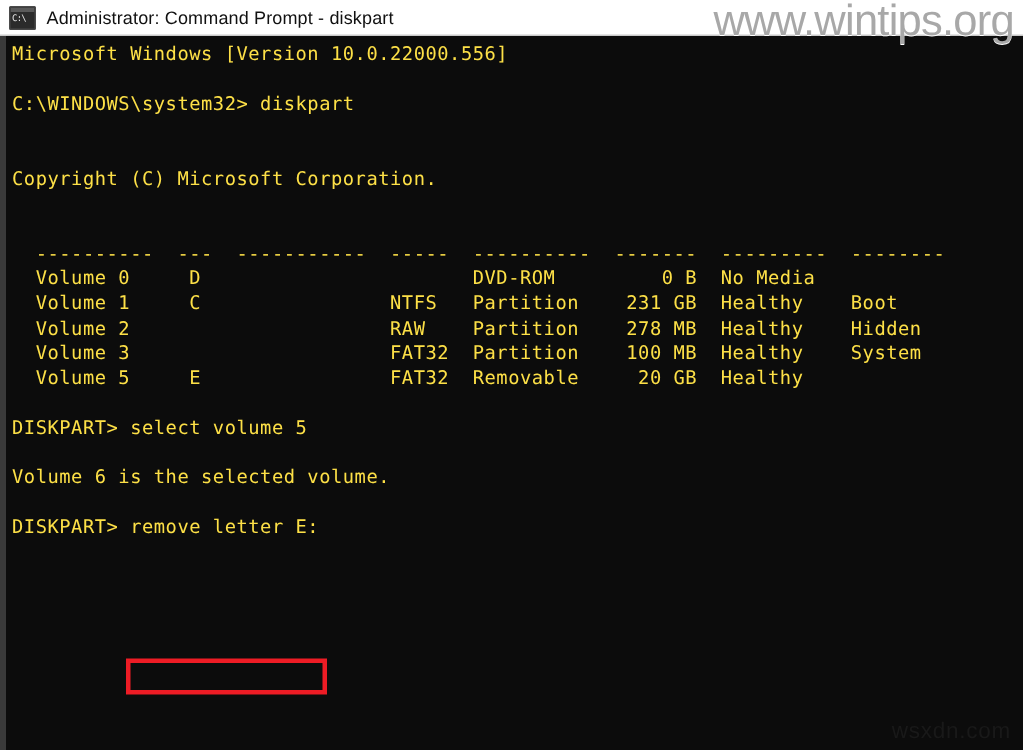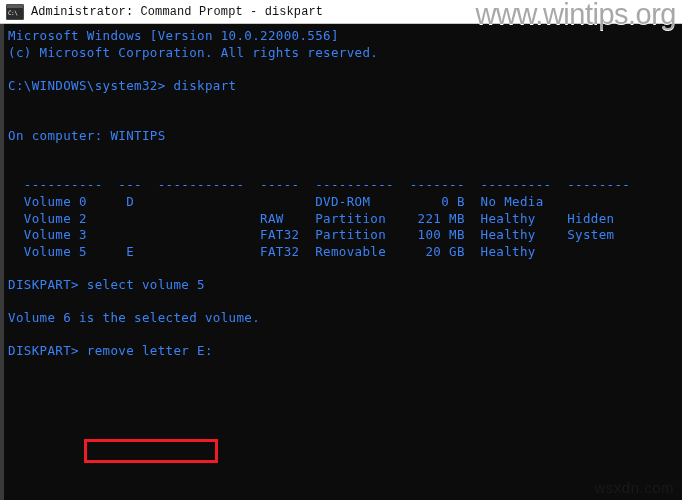--- a/index.html
+++ b/index.html
@@ -61,21 +61,21 @@
     position: absolute;
     left: 1px;
     top: 3px;
     font-family: "DejaVu Sans Mono", monospace;
     font-size: 6px;
     line-height: 9px;
     color: #e8e8e8;
     letter-spacing: -0.5px;
   }
   #titlebar-text {
-    font-family: Liberation Mono, monospace;
+    font-family: Liberation Sans, sans-serif;
     font-size: 12px;
     color: #111111;
     white-space: nowrap;
     letter-spacing: 0.1px;
   }
 
   
   #watermark-main {
     position: absolute;
     right: 6px;
@@ -105,21 +105,21 @@
   }
   #console-inner {
     position: relative;
     padding: 4px 0 0 4px;
   }
 
   .line {
     font-family: "DejaVu Sans Mono", monospace;
     font-size: 12.5px;
     line-height: 16.6px;
-    color: #3b82f6;
+    color: #fde047;
     white-space: pre;
     letter-spacing: 0.35px;
     height: 16.6px;
   }
   .blank { height: 16.6px; }
 
   
   #highlight-box {
     position: absolute;
     left: 74px;
@@ -154,31 +154,31 @@
   <div id="titlebar">
     <div id="titlebar-icon"></div>
     <div id="titlebar-text">Administrator: Command Prompt - diskpart</div>
   </div>
 
   <div id="watermark-main">www.wintips.org</div>
 
   <div id="console">
     <div id="console-inner">
         <div class="line">Microsoft Windows [Version 10.0.22000.556]</div>
-        <div class="line">(c) Microsoft Corporation. All rights reserved.</div>
         <div class="line blank"></div>
         <div class="line">C:\WINDOWS\system32&gt; diskpart</div>
         <div class="line blank"></div>
         <div class="line blank"></div>
-        <div class="line">On computer: WINTIPS</div>
+        <div class="line">Copyright (C) Microsoft Corporation.</div>
         <div class="line blank"></div>
         <div class="line blank"></div>
         <div class="line">  ----------  ---  -----------  -----  ----------  -------  ---------  --------</div>
         <div class="line">  Volume 0     D                       DVD-ROM         0 B  No Media</div>
-        <div class="line">  Volume 2                      RAW    Partition    221 MB  Healthy    Hidden</div>
+        <div class="line">  Volume 1     C                NTFS   Partition    231 GB  Healthy    Boot</div>
+        <div class="line">  Volume 2                      RAW    Partition    278 MB  Healthy    Hidden</div>
         <div class="line">  Volume 3                      FAT32  Partition    100 MB  Healthy    System</div>
         <div class="line">  Volume 5     E                FAT32  Removable     20 GB  Healthy</div>
         <div class="line blank"></div>
         <div class="line">DISKPART&gt; select volume 5</div>
         <div class="line blank"></div>
         <div class="line">Volume 6 is the selected volume.</div>
         <div class="line blank"></div>
         <div class="line">DISKPART&gt; remove letter E:</div>
       </div>
 

